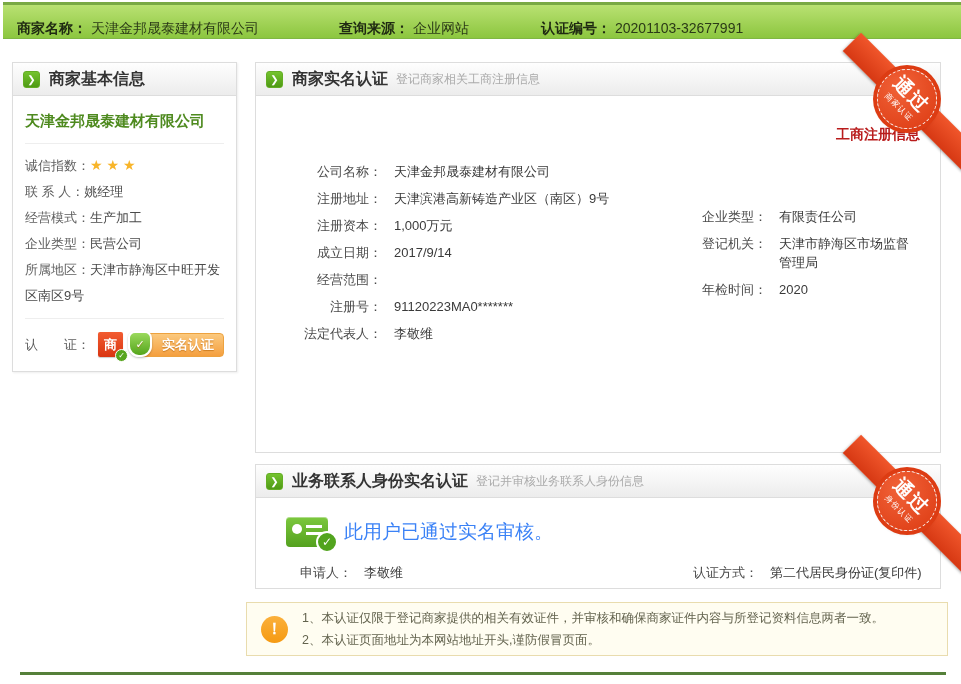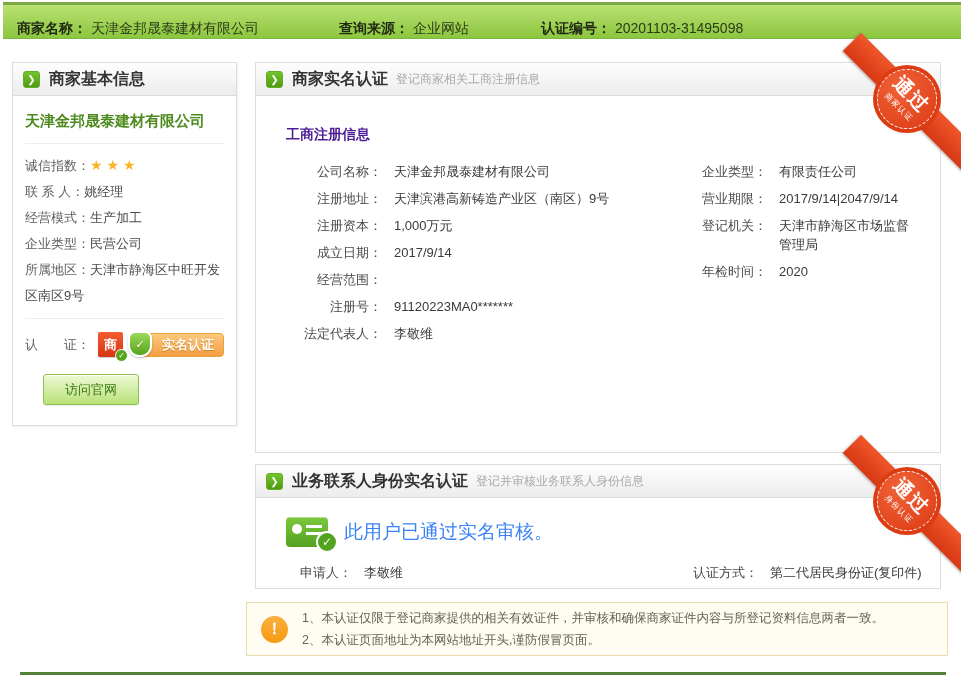--- a/index.html
+++ b/index.html
@@ -66,22 +66,22 @@
     box-shadow:inset 0 1px 0 #fff, 0 1px 1px rgba(0,0,0,.08);
     font-family:inherit; }
 
   
   .main { position:absolute; left:255px; top:62px; width:686px; }
   .panel { position:relative; background:#fff; border:1px solid #ddd; }
   .panel1 { height:391px; }
   .panel2 { height:125px; margin-top:11px; }
 
   .p1-body { padding:16px 20px 10px 30px; }
-  .section-title { font-size:14px; font-weight:bold; color:#4c1d95; margin:14px 0 0; }
-  .cols { display:flex; margin-top:18px; }
+  .section-title { font-size:14px; font-weight:bold; color:#b91c1c; margin:14px 0 0;text-align:right; }
+  .cols { display:flex; margin-top:18px;align-items:center; }
   .col-left { width:415px; flex:none; }
   .col-right { flex:1; }
   .f-row { display:flex; margin-bottom:8px; font-size:13px; line-height:19px; }
   .f-label { width:96px; flex:none; text-align:right; color:#4a4a4a; }
   .f-value { margin-left:12px; color:#3a3a3a; }
   .col-left .f-value { width:300px; }
   .col-right .f-label { width:66px; }
   .scope-row { align-items:center; }
 
   .status-row { display:flex; align-items:center; padding:19px 0 0 30px; }
@@ -135,21 +135,21 @@
   <div class="tb-g1">
     <span class="tb-label">商家名称：</span>
     <span class="tb-value">天津金邦晟泰建材有限公司</span>
   </div>
   <div class="tb-g2">
     <span class="tb-label">查询来源：</span>
     <span class="tb-value">企业网站</span>
   </div>
   <div class="tb-g3">
     <span class="tb-label">认证编号：</span>
-    <span class="tb-value">20201103-31495098</span>
+    <span class="tb-value">20201103-32677991</span>
   </div>
 </div>
 
 <div class="sidebar">
   <div class="panel-header">
     <span class="arrow-icon">❯</span>
     <span class="panel-title">商家基本信息</span>
   </div>
   <div class="sb-body">
     <div class="sb-company">天津金邦晟泰建材有限公司</div>
@@ -176,21 +176,20 @@
         <span>商</span>
         <span class="curl"></span>
         <span class="chk">✓</span>
       </span>
       <span class="realname-badge">
         <span class="shield">✓</span>
         <span>实名认证</span>
       </span>
     </div>
 
-    <button class="visit-btn">访问官网</button>
   </div>
 </div>
 
 <div class="main">
 
   <div class="panel panel1">
     <div class="panel-header">
       <span class="arrow-icon">❯</span>
       <span class="panel-title">商家实名认证</span>
       <span class="panel-sub">登记商家相关工商注册信息</span>
@@ -235,24 +234,20 @@
           </div>
           <div class="f-row">
             <span class="f-label">法定代表人：</span>
             <span class="f-value">李敬维</span>
           </div>
         </div>
         <div class="col-right">
           <div class="f-row">
             <span class="f-label">企业类型：</span>
             <span class="f-value">有限责任公司</span>
-          </div>
-          <div class="f-row">
-            <span class="f-label">营业期限：</span>
-            <span class="f-value">2017/9/14|2047/9/14</span>
           </div>
           <div class="f-row">
             <span class="f-label">登记机关：</span>
             <span class="f-value">天津市静海区市场监督管理局</span>
           </div>
           <div class="f-row">
             <span class="f-label">年检时间：</span>
             <span class="f-value">2020</span>
           </div>
         </div>

